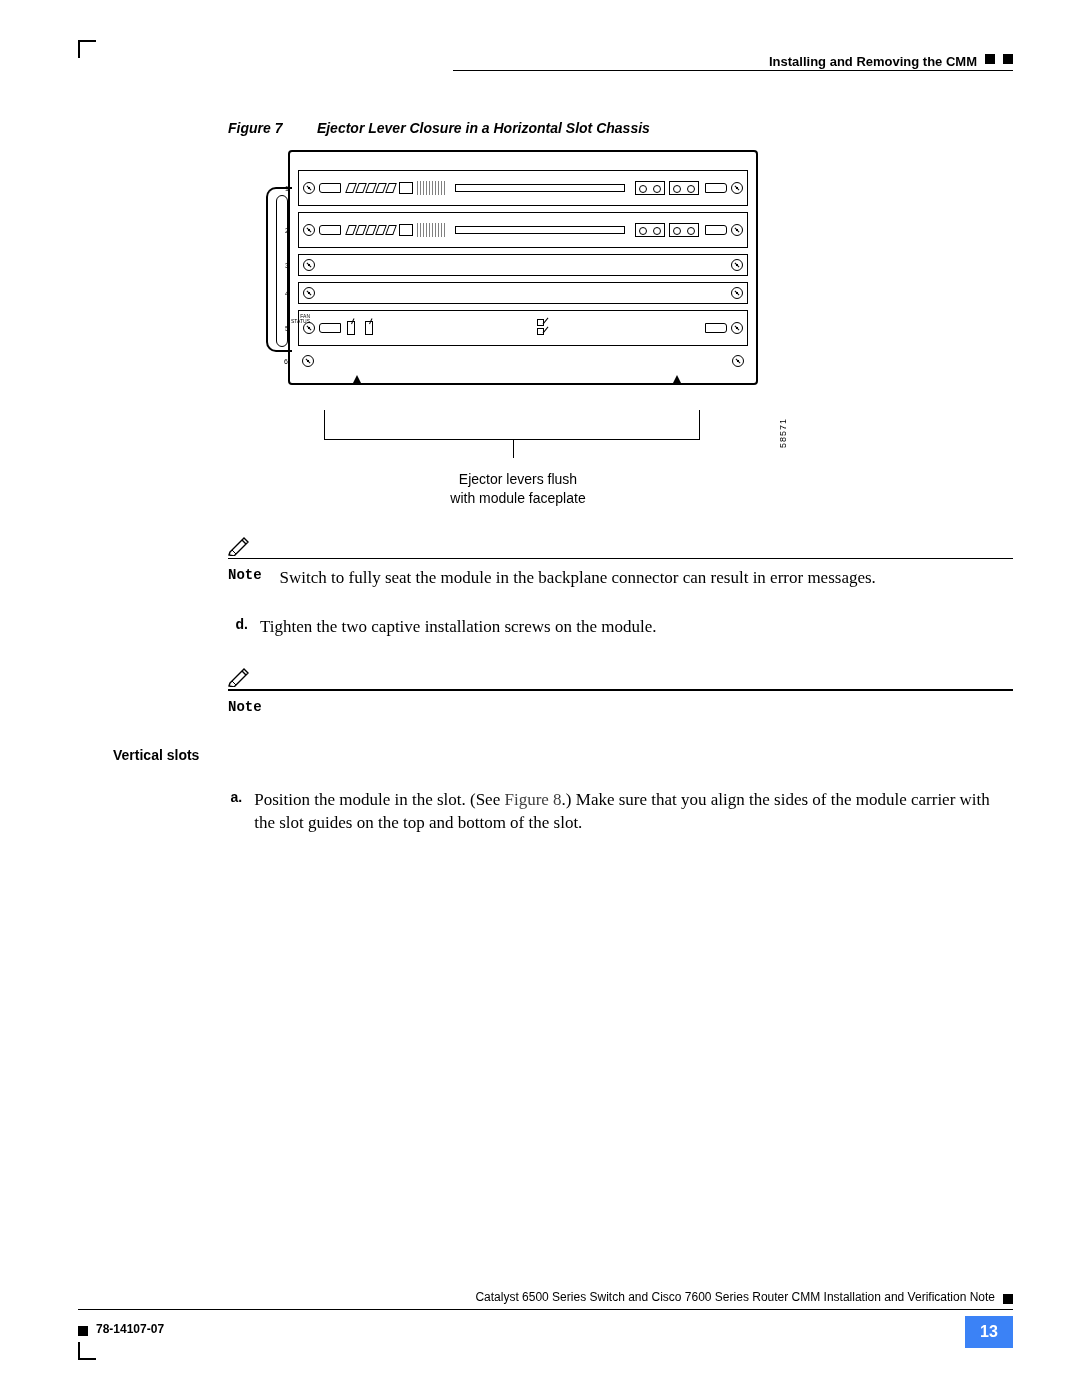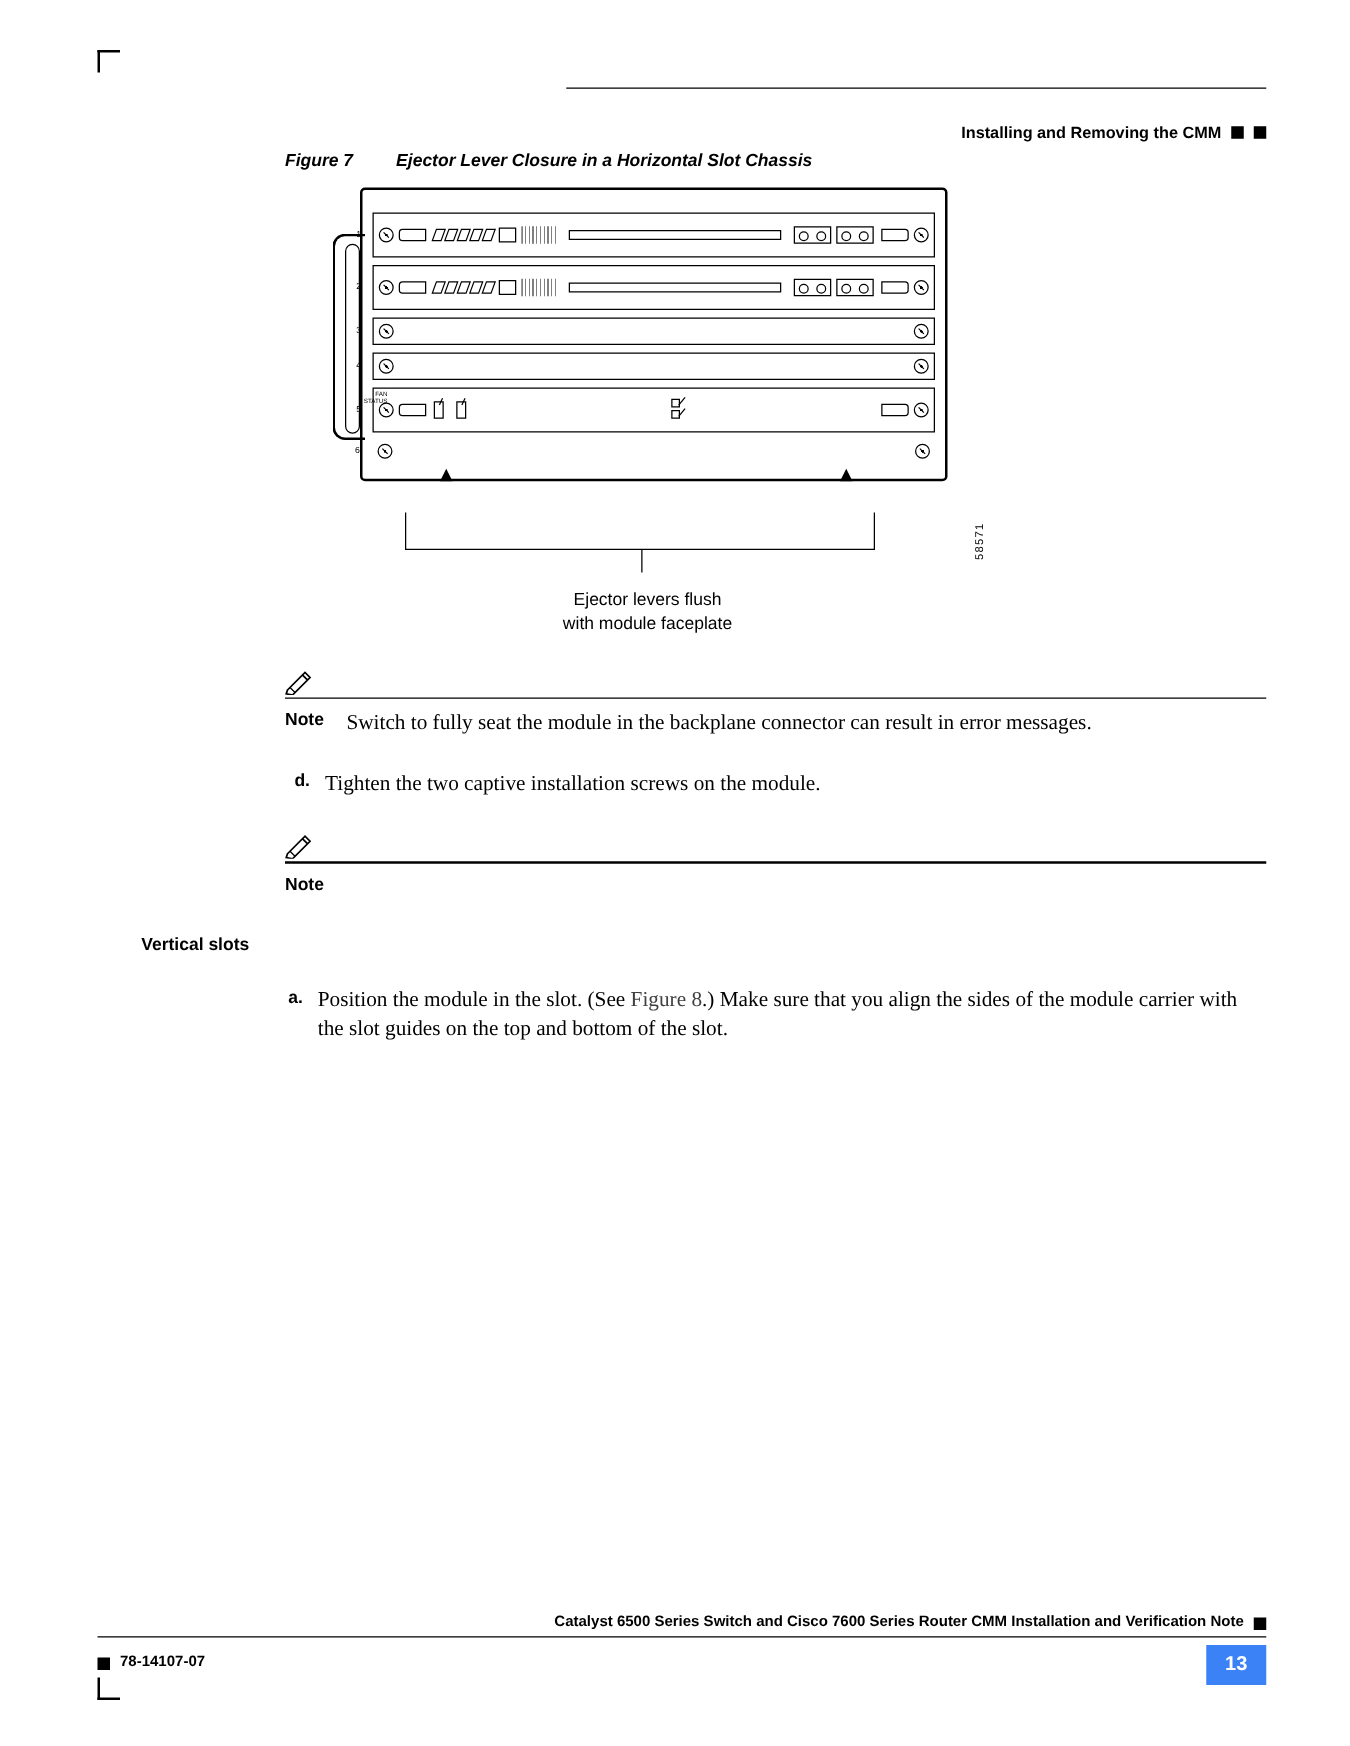--- a/index.html
+++ b/index.html
@@ -19,23 +19,23 @@
   }
   
   .crop-tl-h { position:absolute; left:0; top:0; width:18px; height:2px; background:#000; }
   .crop-tl-v { position:absolute; left:0; top:0; width:2px; height:18px; background:#000; }
   
   .crop-bl-h { position:absolute; left:0; bottom:0; width:18px; height:2px; background:#000; }
   .crop-bl-v { position:absolute; left:0; bottom:0; width:2px; height:18px; background:#000; }
 
   .header-row {
     position:absolute; top:14px; right:0;
-    display:flex; align-items:center; gap:8px;
+    display:flex; align-items:flex-start; gap:8px;
     font-family: Arial, Helvetica, sans-serif;
-    font-size:13px; font-weight:bold;margin-top:44px;
+    font-size:13px; font-weight:bold;
   }
   .sq { width:10px; height:10px; background:#000; }
   .header-rule {
     position:absolute; top:30px; right:0; width:560px; height:1px; background:#000;
   }
 
   .content { position:absolute; left:150px; top:80px; width:785px; }
 
   .fig-head {
     font-family: Arial, Helvetica, sans-serif;
@@ -136,39 +136,39 @@
     line-height:1.35;
   }
 
   .note-block { margin-top:28px; }
   .pencil {
     width:24px; height:20px; position:relative; margin-bottom:2px;
   }
   .pencil svg { width:24px; height:20px; }
   .note-rule { height:1.5px; background:#000; width:100%; margin-bottom:8px;}
   .note-row { display:flex; gap:18px; align-items:flex-start; }
-  .note-label { font-family:Liberation Sans, sans-serif; font-size:14px; font-weight:bold; flex-shrink:0; }
+  .note-label { font-family:Liberation Mono, monospace; font-size:14px; font-weight:bold; flex-shrink:0; }
   .note-text { font-size:17px; line-height:1.35; }
 
   .step-row { display:flex; gap:12px; margin-top:26px; align-items:flex-start;}
   .step-letter { font-family:Arial,Helvetica,sans-serif; font-size:14px; font-weight:bold; width:20px; text-align:right;}
   .step-text { font-size:17px; line-height:1.35; }
 
   .sub-head {
     font-family:Arial,Helvetica,sans-serif; font-size:14px; font-weight:bold;
     margin-top:32px; margin-left:-115px;
   }
   .link { color:#404040; }
 
   
   .footer-rule { position:absolute; bottom:50px; left:0; right:0; height:1px; background:#000;}
   .footer-sq-r { position:absolute; bottom:56px; right:0; width:10px; height:10px; background:#000;}
   .footer-title {
     position:absolute; bottom:56px; right:18px;
-    font-family:Arial,Helvetica,sans-serif; font-size:12px; font-weight:bold;
+    font-family:Arial,Helvetica,sans-serif; font-size:12px; font-weight:normal;
   }
   .footer-sq-l { position:absolute; bottom:24px; left:0; width:10px;height:10px;background:#000;}
   .footer-docnum {
     position:absolute; bottom:24px; left:18px;
     font-family:Arial,Helvetica,sans-serif; font-size:12px; font-weight:bold;
   }
   .page-badge {
     position:absolute; bottom:12px; right:0;
     width:48px; height:32px; background:#3b82f6; color:#fff;
     font-family:Arial; font-size:16px; font-weight:bold;

